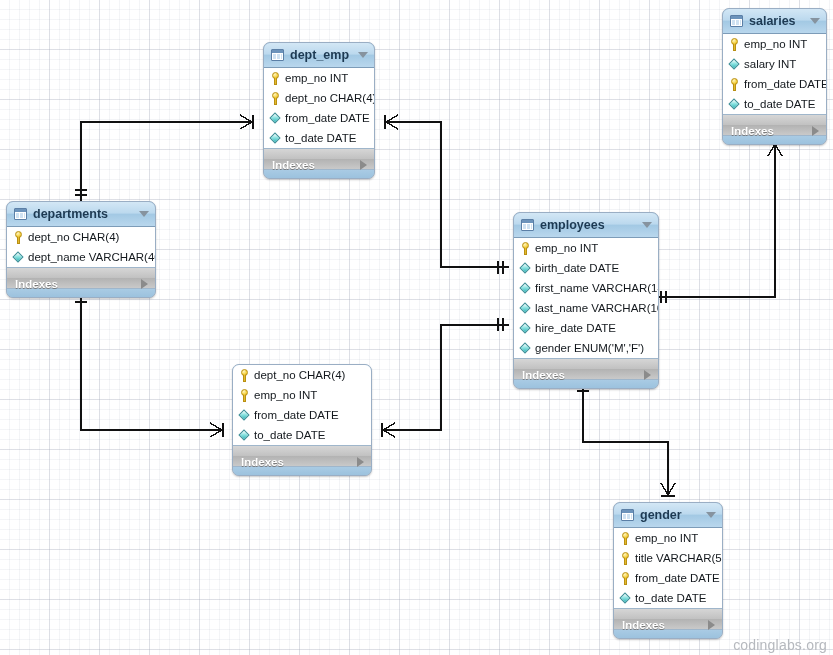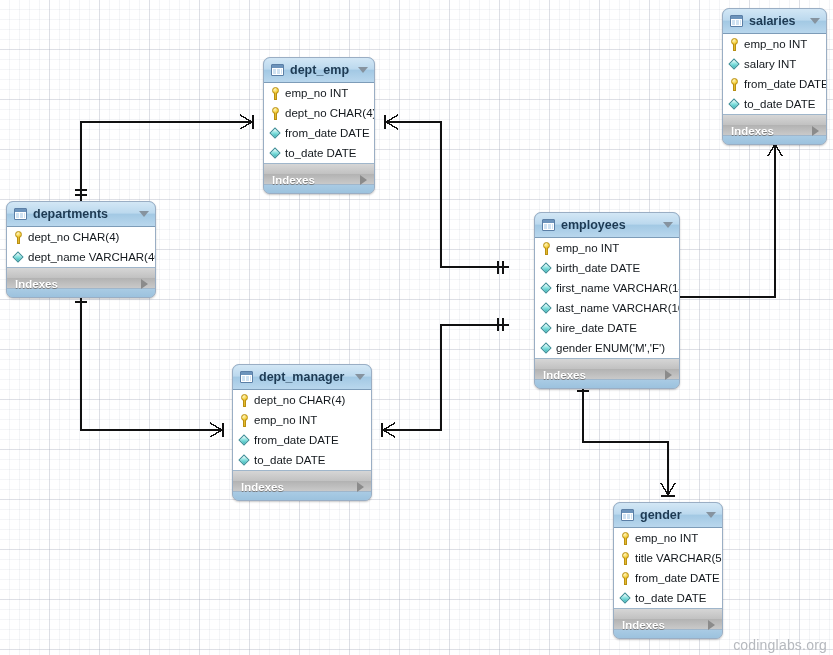--- a/index.html
+++ b/index.html
@@ -263,21 +263,21 @@
     <span class="f-name">to_date DATE</span>
   </div>
 </div>
     <div class="tbl-indexes">
       <span class="idx-label">Indexes</span>
       <span class="idx-caret"></span>
     </div>
     <div class="tbl-footer"></div>
   </div>
 
-  <div class="table-card" style="left: 263px; top: 57px; width: 112px;">
+  <div class="table-card" style="left: 263px; top: 42px; width: 112px;">
     <div class="tbl-header">
       <span class="tbl-icon"></span>
       <span class="tbl-title">dept_emp</span>
       <span class="tbl-caret"></span>
     </div>
     <div class="tbl-fields">
   <div class="field-row">
     <span class="f-icon key"></span>
     <span class="f-name">emp_no INT</span>
   </div>
@@ -321,21 +321,21 @@
     <span class="f-name">dept_name VARCHAR(40)</span>
   </div>
 </div>
     <div class="tbl-indexes">
       <span class="idx-label">Indexes</span>
       <span class="idx-caret"></span>
     </div>
     <div class="tbl-footer"></div>
   </div>
 
-  <div class="table-card" style="left: 534px; top: 212px; width: 146px;">
+  <div class="table-card" style="left: 513px; top: 212px; width: 146px;">
     <div class="tbl-header">
       <span class="tbl-icon"></span>
       <span class="tbl-title">employees</span>
       <span class="tbl-caret"></span>
     </div>
     <div class="tbl-fields">
   <div class="field-row">
     <span class="f-icon key"></span>
     <span class="f-name">emp_no INT</span>
   </div>
@@ -366,25 +366,20 @@
   </div>
 </div>
     <div class="tbl-indexes">
       <span class="idx-label">Indexes</span>
       <span class="idx-caret"></span>
     </div>
     <div class="tbl-footer"></div>
   </div>
 
   <div class="table-card" style="left: 232px; top: 364px; width: 140px;">
-    <div class="tbl-header">
-      <span class="tbl-icon"></span>
-      <span class="tbl-title">dept_manager</span>
-      <span class="tbl-caret"></span>
-    </div>
     <div class="tbl-fields">
   <div class="field-row">
     <span class="f-icon key"></span>
     <span class="f-name">dept_no CHAR(4)</span>
   </div>
 
   <div class="field-row">
     <span class="f-icon key"></span>
     <span class="f-name">emp_no INT</span>
   </div>

